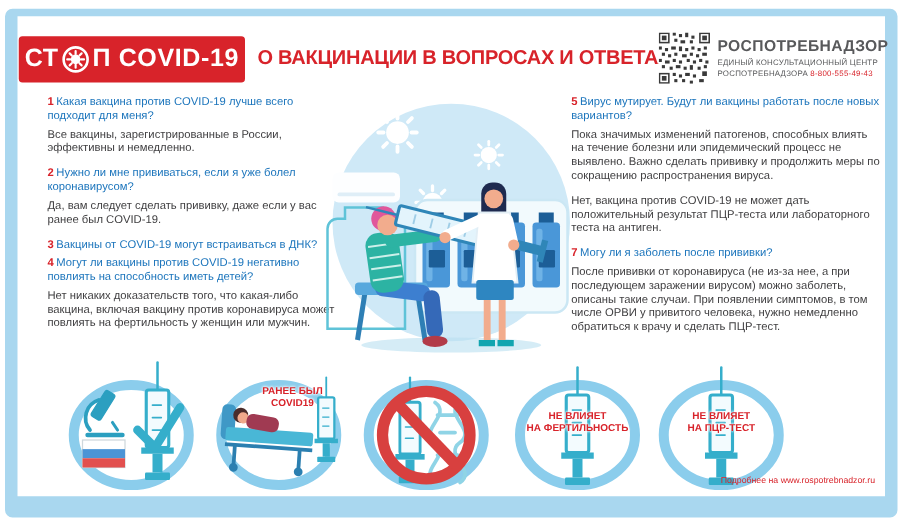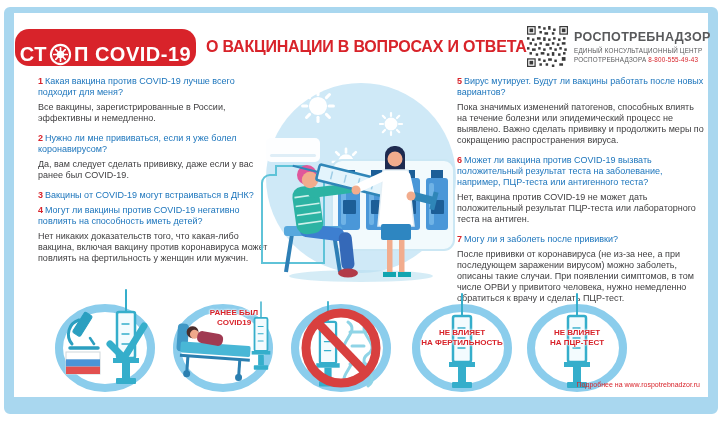--- a/index.html
+++ b/index.html
@@ -8,21 +8,21 @@
     font-family:"Liberation Sans",sans-serif;color:#414042;overflow:hidden;
   }
   .frame{
     position:absolute;left:4px;top:7px;right:4px;bottom:9px;
     border:10px solid #a9d7ef;border-top-width:6px;border-bottom-width:17px;
     border-radius:6px;pointer-events:none;
   }
   
   .badge{
     position:absolute;left:15px;top:29px;width:181px;height:37px;background:#d8232a;
-    border-radius:14px;display:flex;align-items:flex-end;justify-content:center;gap:1px;
+    border-radius:3px;display:flex;align-items:center;justify-content:center;gap:1px;
     color:#fff;font-weight:bold;font-size:20px;letter-spacing:.5px;
   }
   .badge svg{margin:0 1px;}
   .title{
     position:absolute;left:206px;top:38px;color:#d8232a;font-weight:bold;
     font-size:16px;letter-spacing:-.2px;white-space:nowrap;
   }
   .qr{position:absolute;left:527px;top:26px;width:41px;height:41px;}
   .org{position:absolute;left:574px;top:30px;width:140px;}
   .org-name{font-size:12.5px;font-weight:bold;color:#58595b;letter-spacing:.3px;}
@@ -177,21 +177,20 @@
   <p class="q"><span class="qnum">2</span><span>Нужно ли мне прививаться, если я уже болел коронавирусом?</span></p>
   <p class="a">Да, вам следует сделать прививку, даже если у вас ранее был COVID-19.</p>
   <p class="q"><span class="qnum">3</span><span>Вакцины от COVID-19 могут встраиваться в ДНК?</span></p>
   <p class="q"><span class="qnum">4</span><span>Могут ли вакцины против COVID-19 негативно повлиять на способность иметь детей?</span></p>
   <p class="a">Нет никаких доказательств того, что какая-либо вакцина, включая вакцину против коронавируса может повлиять на фертильность у женщин или мужчин.</p>
 </div>
 
 <div class="col col-right">
   <p class="q"><span class="qnum">5</span><span>Вирус мутирует. Будут ли вакцины работать после новых вариантов?</span></p>
   <p class="a">Пока значимых изменений патогенов, способных влиять на течение болезни или эпидемический процесс не выявлено. Важно сделать прививку и продолжить меры по сокращению распространения вируса.</p>
-  <p class="q"><span class="qnum">6</span><span>Может ли вакцина против COVID-19 вызвать положительный результат теста на заболевание, например, ПЦР-теста или антигенного теста?</span></p>
   <p class="a">Нет, вакцина против COVID-19 не может дать положительный результат ПЦР-теста или лабораторного теста на антиген.</p>
   <p class="q"><span class="qnum">7</span><span>Могу ли я заболеть после прививки?</span></p>
   <p class="a">После прививки от коронавируса (не из-за нее, а при последующем заражении вирусом) можно заболеть, описаны такие случаи. При появлении симптомов, в том числе ОРВИ у привитого человека, нужно немедленно обратиться к врачу и сделать ПЦР-тест.</p>
 </div>
 
 <svg class="illus" viewBox="0 0 210 234">
   <circle cx="105" cy="104" r="95" fill="#cfe9f7"></circle>
   <use href="#vir" transform="translate(62,32) scale(1.4)"></use>
   <use href="#vir" transform="translate(135,50) scale(1.0)"></use>
   <use href="#vir" transform="translate(90,88) scale(1.2)"></use>

